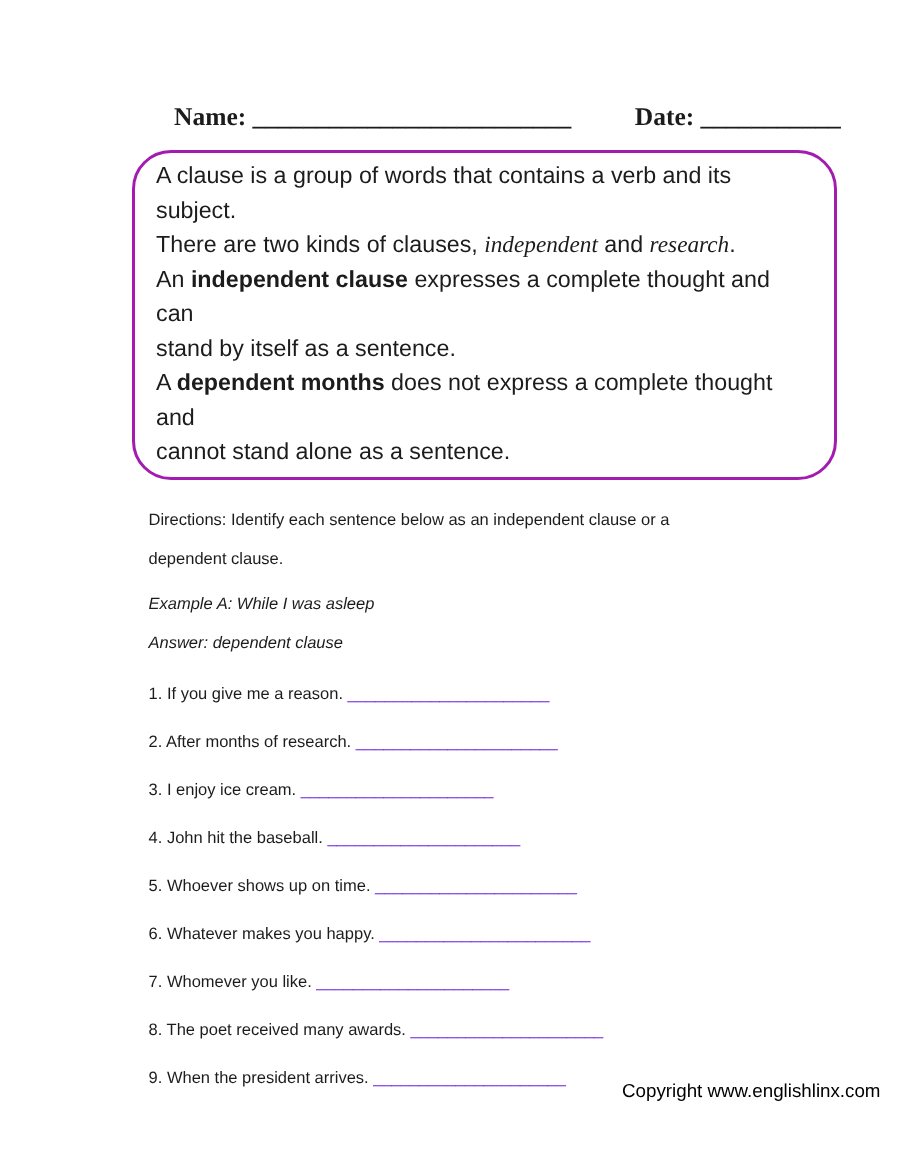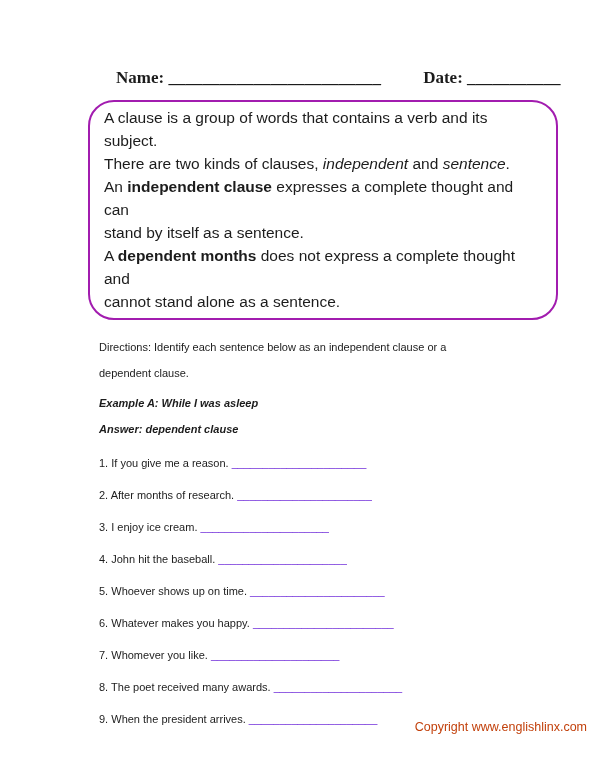--- a/index.html
+++ b/index.html
@@ -52,74 +52,73 @@
     width: 470px;
     box-sizing: border-box;
     border: 2px solid #a21caf;
     border-radius: 26px;
     padding: 4px 14px 5px 14px;
     font-size: 15.5px;
     line-height: 23px;
   }
   .box-line { margin: 0; }
   .b { font-weight: bold; }
-  .i { font-style: italic; }
+  .i { font-style: italic; font-family: Liberation Serif, serif; }
   
   .content {
     margin-left: 68px;
     margin-right: 55px;
     font-size: 11px;
   }
   .directions {
     margin-top: 14px;
     line-height: 26px;
   }
   .dir-line { margin: 0; }
   .example {
     margin-top: 4px;
     font-style: italic;
     line-height: 26px;
-    font-weight: bold;
   }
   .example p { margin: 0; }
   .items {
     margin-top: 11px;
   }
   .item {
     margin: 0 0 12px 0;
     line-height: 20px;
     white-space: nowrap;
   }
   .item-blank {
     color: #6d28d9;
   }
   .copyright {
     position: absolute;
     right: 44px;
     bottom: 42px;
     font-size: 12.5px;
-    color: #c2410c;
+    color: #000000;
   }
 </style>
 </head>
 <body>
 
 <div class="page">
 
   <div class="header-row">
     <span>Name:</span>
     <span class="blank">_________________________</span>
     <span class="date-label">Date:</span>
     <span class="blank">___________</span>
   </div>
 
 
   <div class="info-box">
     <p class="box-line">A clause is a group of words that contains a verb and its subject.</p>
-    <p class="box-line"><span>There are two kinds of clauses, </span><span class="i">independent</span><span> and </span><span class="i">sentence</span><span>.</span></p>
+    <p class="box-line"><span>There are two kinds of clauses, </span><span class="i">independent</span><span> and </span><span class="i">research</span><span>.</span></p>
     <p class="box-line"><span>An </span><span class="b">independent clause</span><span> expresses a complete thought and can</span></p>
     <p class="box-line">stand by itself as a sentence.</p>
     <p class="box-line"><span>A </span><span class="b">dependent months</span><span> does not express a complete thought and</span></p>
     <p class="box-line">cannot stand alone as a sentence.</p>
   </div>
 
   <div class="content">
 
     <div class="directions">
       <p class="dir-line">Directions: Identify each sentence below as an independent clause or a</p>

